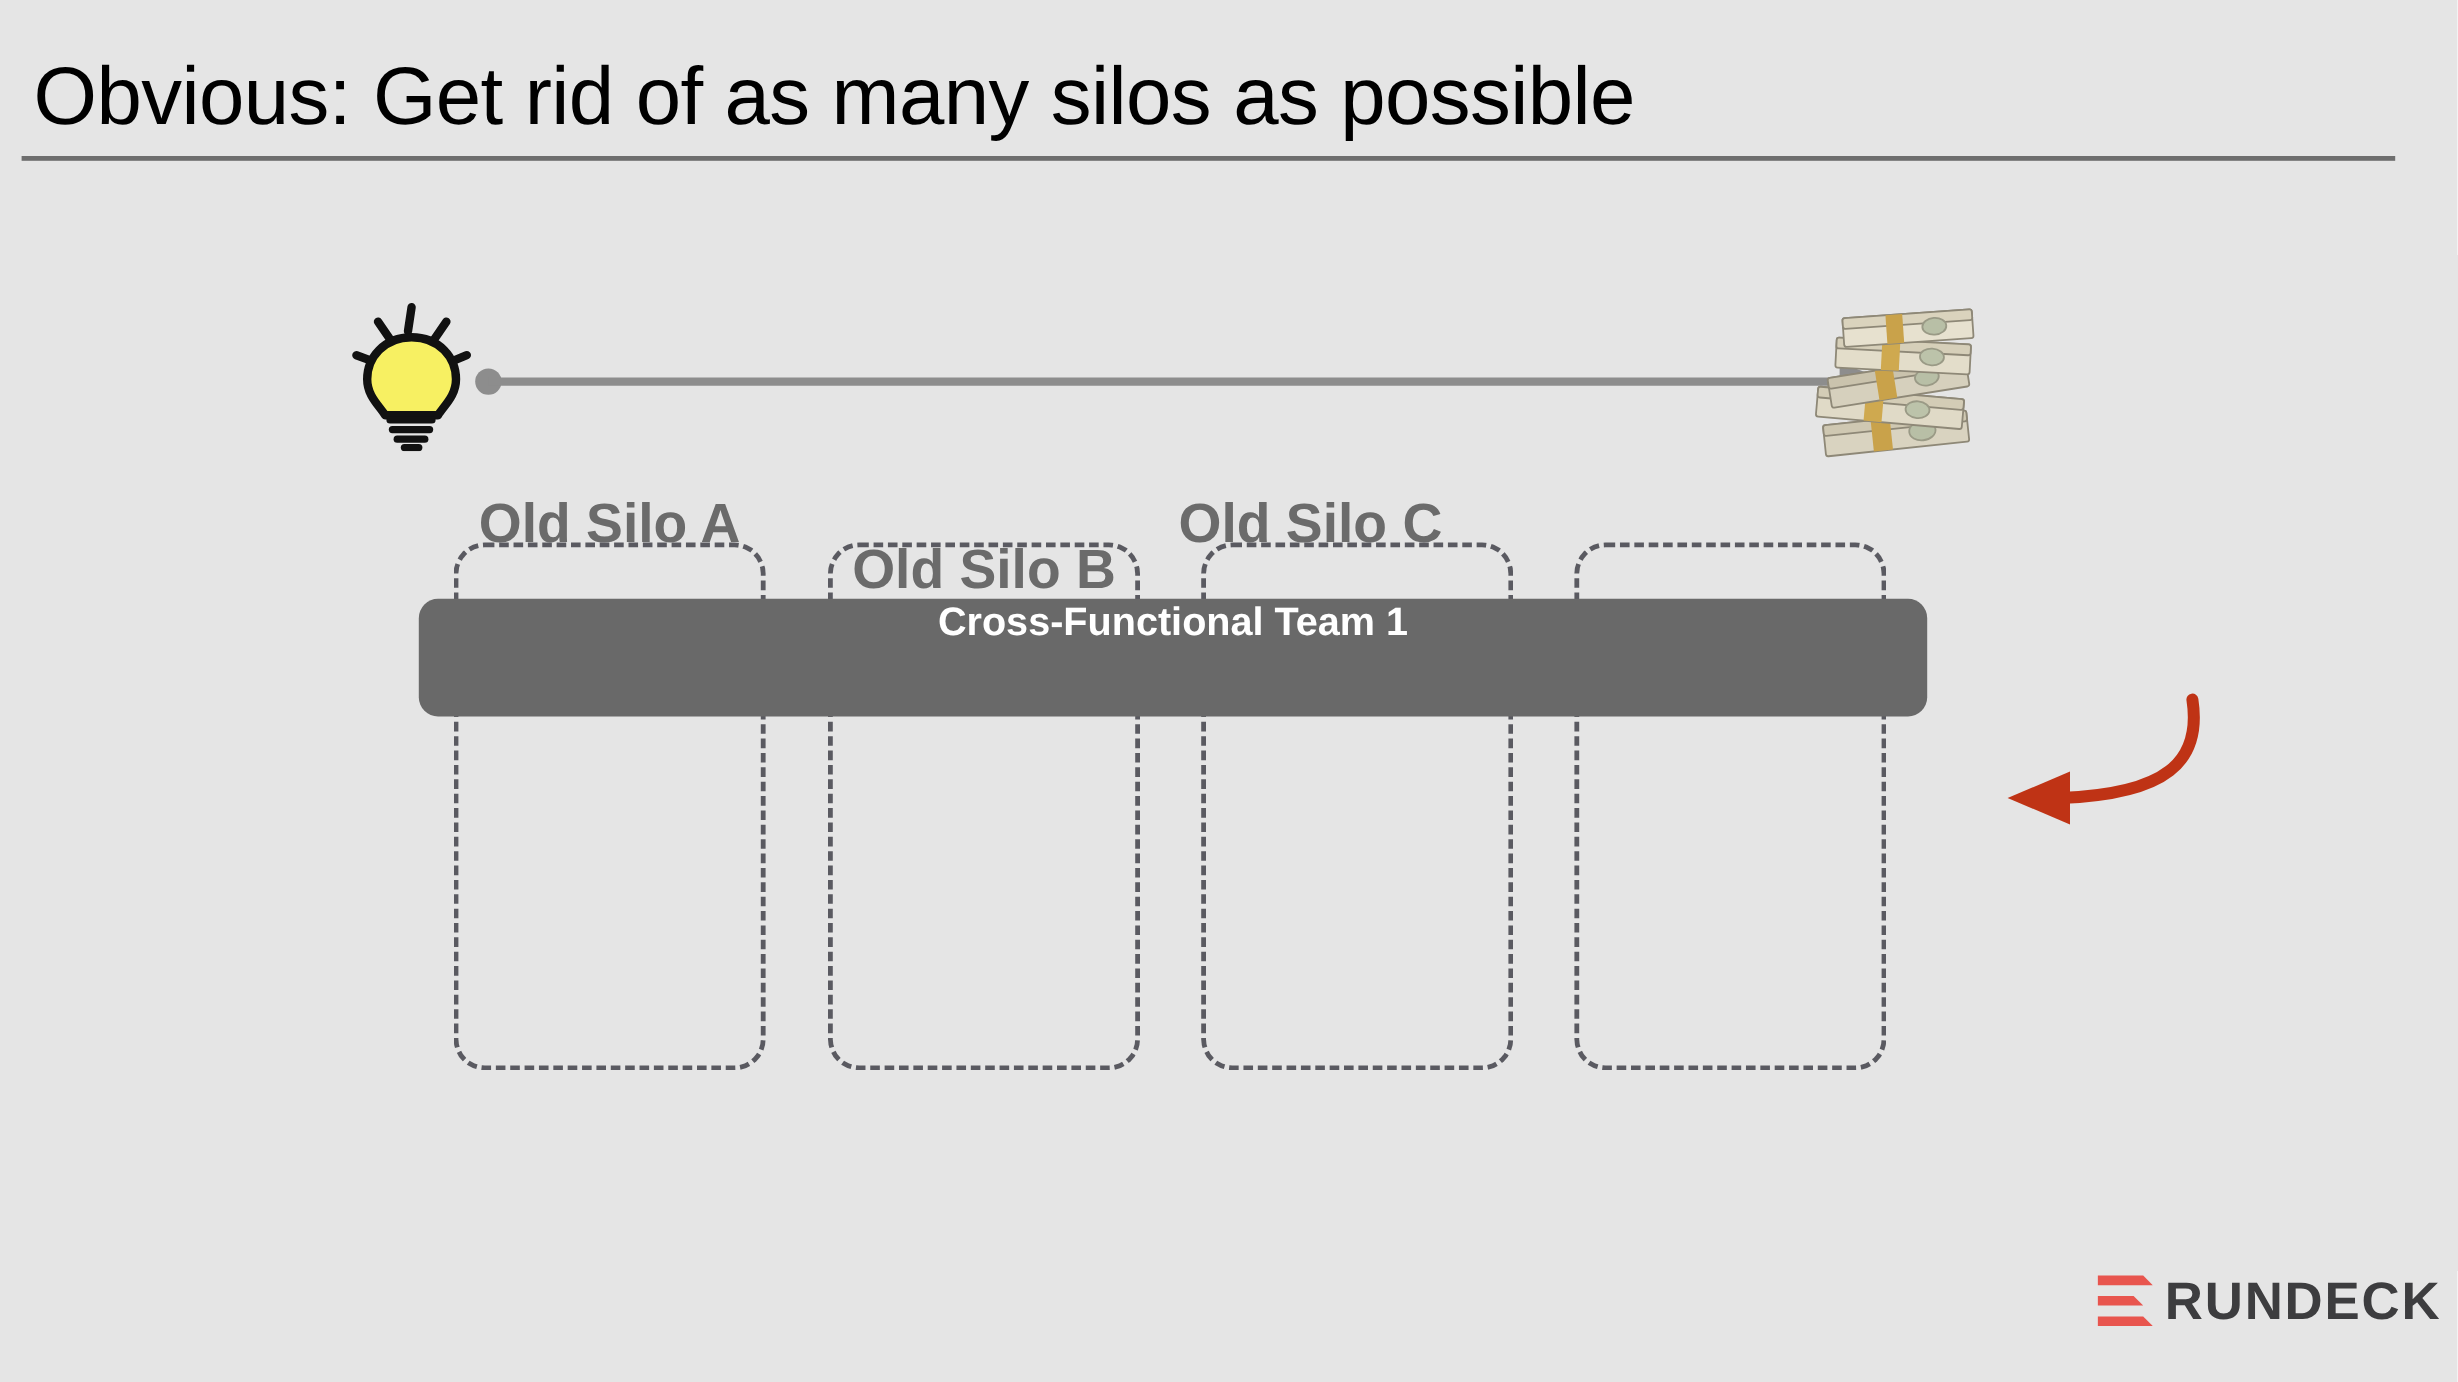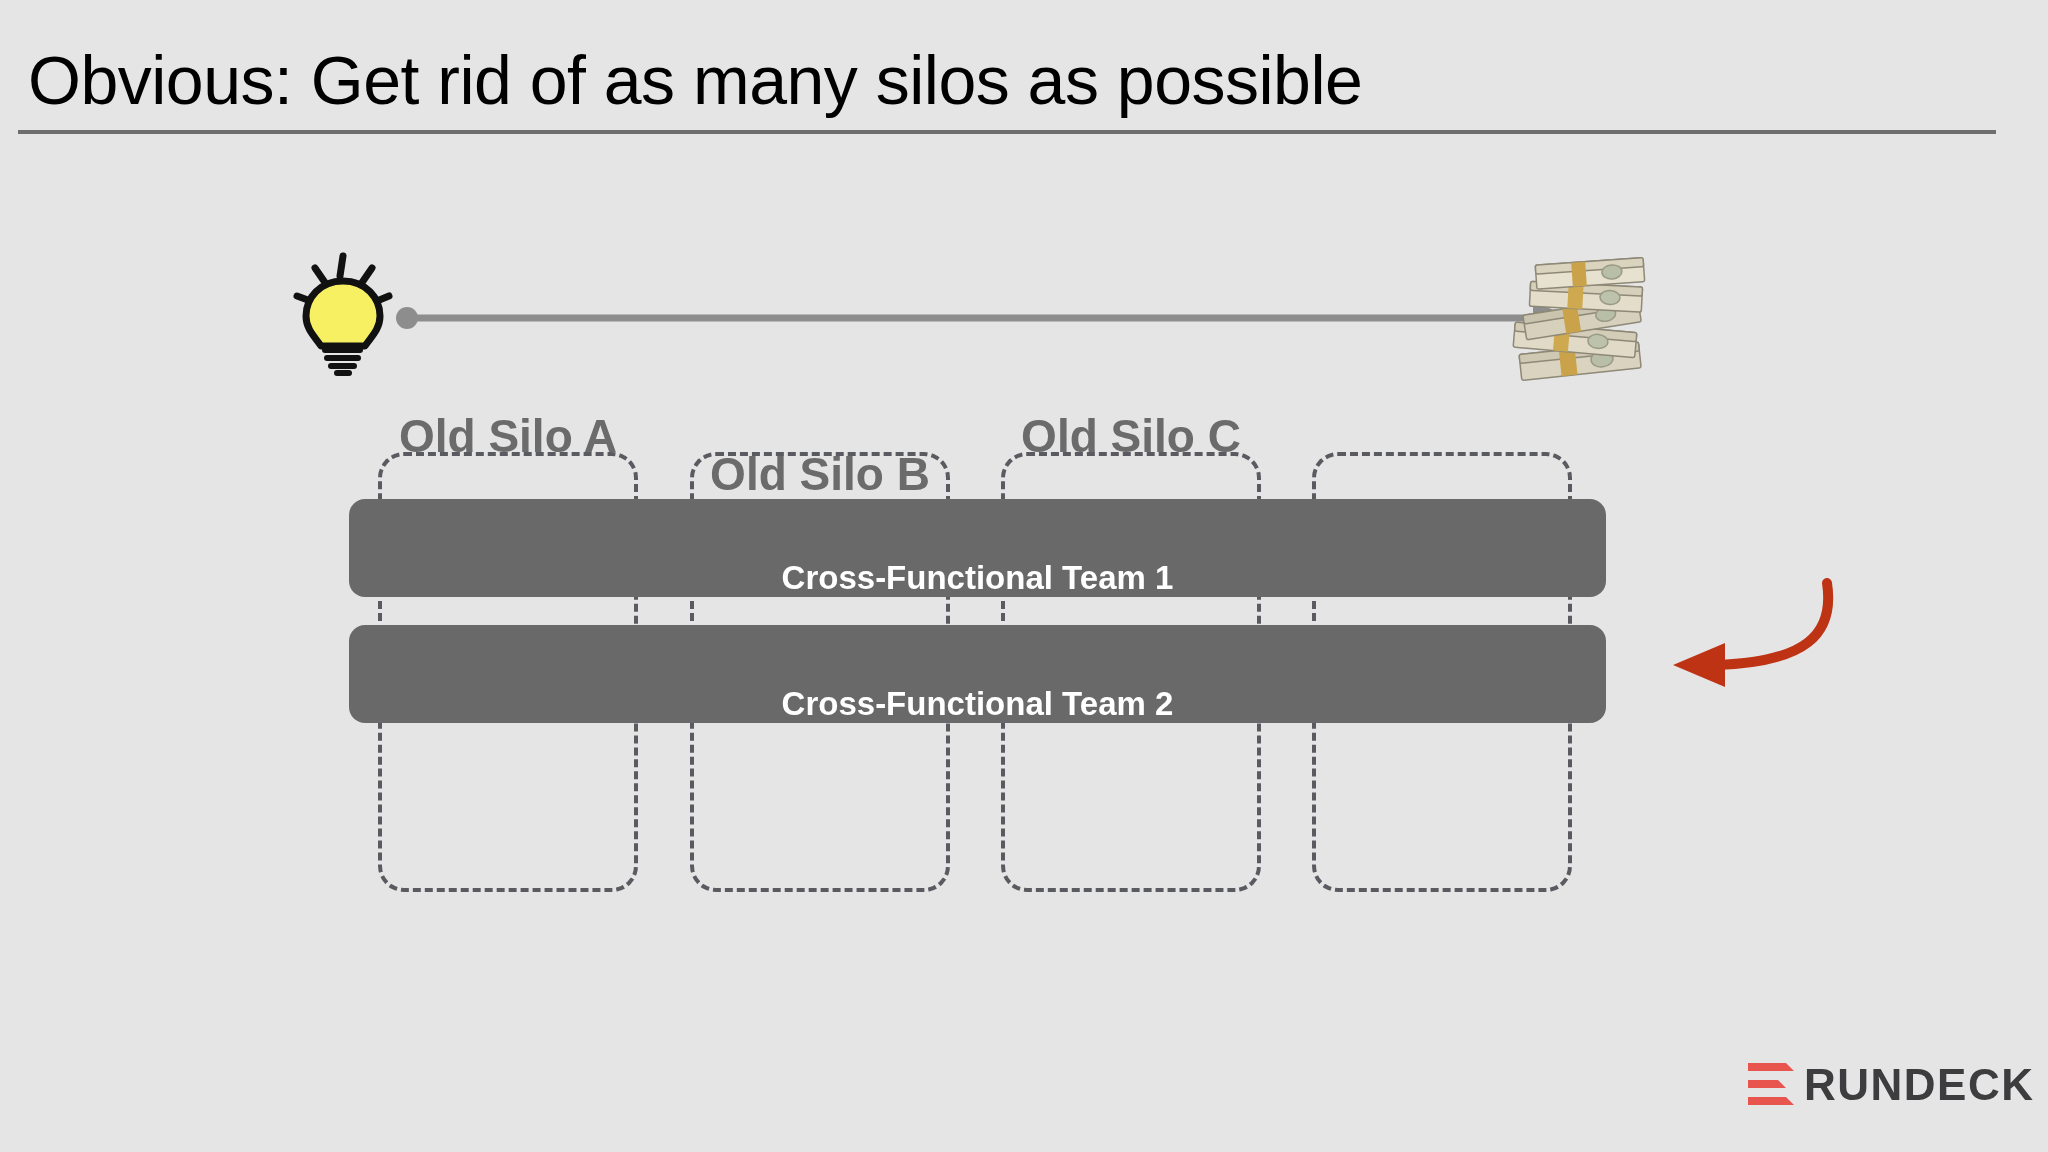--- a/index.html
+++ b/index.html
@@ -90,21 +90,21 @@
 
   
   .team-bar {
     position: absolute;
     left: 349px;
     width: 1257px;
     height: 98px;
     background: #696969;
     border-radius: 16px;
     display: flex;
-    align-items: flex-end;
+    align-items: flex-start;
     justify-content: center;
     box-sizing: border-box;
   }
   .team-bar .bar-label {
     font-size: 33px;
     font-weight: bold;
     color: #ffffff;
     white-space: nowrap;
   }
   .team-bar .bar-label .ital {
@@ -221,32 +221,29 @@
           <rect x="28" y="14" width="108" height="9" rx="2" fill="#dad3bd"></rect>
           <rect x="64" y="14" width="14" height="24" fill="#c9a24a" stroke="none"></rect>
           <ellipse cx="104" cy="26" rx="10" ry="7" fill="#b8bfa6" stroke="#9a9a86"></ellipse>
         </g>
       </g>
     </svg>
   </div>
 
   <div class="silo-label" style="left:378px;">Old Silo A</div>
   <div class="silo-label" style="left:690px;margin-top:38px;">Old Silo B</div>
-  <div class="silo-label" style="left:1001px;">Old Silo C</div>
+  <div class="silo-label" style="left:962px;">Old Silo C</div>
 
   <div class="silo-box" style="left:378px;"></div>
   <div class="silo-box" style="left:690px;"></div>
   <div class="silo-box" style="left:1001px;"></div>
   <div class="silo-box" style="left:1312px;"></div>
 
   <div id="team-bar-1" class="team-bar">
     <span class="bar-label">Cross-Functional Team 1</span>
-  </div>
-  <div id="team-bar-2" class="team-bar">
-    <span class="bar-label">Cross-Functional Team 2</span>
   </div>
 
 
   <div id="red-curved-arrow">
     <svg viewBox="0 0 260 145" width="260" height="145">
       <path d="M172 18 C 180 70 150 97 62 100" fill="none" stroke="#bf3315" stroke-width="10" stroke-linecap="round"></path>
       <polygon points="18,100 70,78 70,122" fill="#bf3315"></polygon>
     </svg>
   </div>
 

